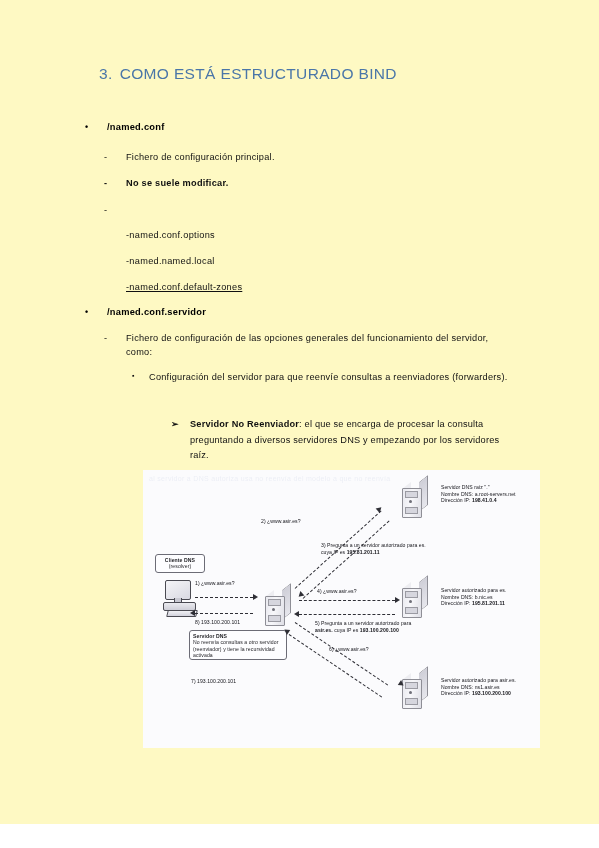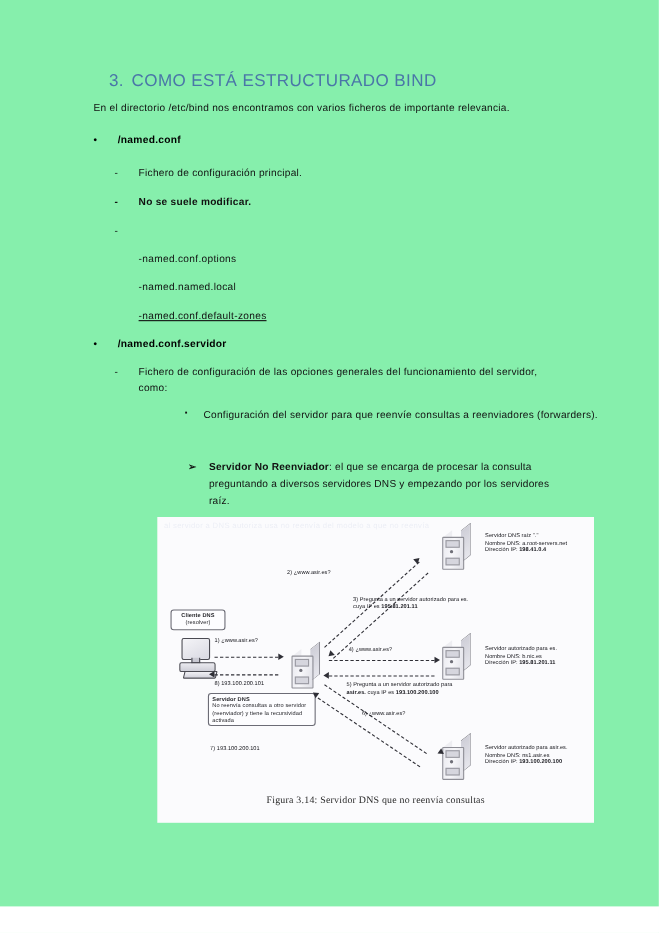--- a/index.html
+++ b/index.html
@@ -12,21 +12,21 @@
     height: 848px;
     font-family: "Liberation Sans", sans-serif;
     color: #000000;
     overflow: hidden;
     position: relative;
   }
   .page {
     position: relative;
     width: 599px;
     height: 824px;
-    background: #86efac;
+    background: #fef9c3;
     box-sizing: border-box;
     padding: 0;
   }
 
   
   .heading {
     position: absolute;
     left: 99px;
     top: 65px;
     font-size: 15.5px;
@@ -82,21 +82,20 @@
     font-size: 9.2px;
     letter-spacing: 0.3px;
     color: #111;
   }
 
   .sq-l3 {
     position: absolute;
     font-size: 9.2px;
     letter-spacing: 0.25px;
     color: #111;
-    margin-left: 36px;
   }
   .sq-l3 .sq {
     position: absolute;
     left: -17px;
     top: 0px;
     font-size: 7px;
   }
 
   .arrow-l4 {
     position: absolute;
@@ -320,21 +319,20 @@
 </style>
 </head>
 <body>
 
 <div class="page">
 
   <div class="heading">
     <span class="num">3.</span><span>COMO ESTÁ ESTRUCTURADO BIND</span>
   </div>
 
-  <div class="intro">En el directorio /etc/bind nos encontramos con varios ficheros de importante relevancia.</div>
 
   <div class="bullet-l1" style="left:107px; top:122px;">
     <span class="dot">•</span>
     <span>/named.conf</span>
   </div>
 
   <div class="dash-l2" style="left:126px; top:150px; width:380px;">
     <span class="dash">-</span>
     <span>Fichero de configuración principal.</span>
   </div>
@@ -476,17 +474,16 @@
       <div class="diag" style="left:152px; top:152px; width:112px; transform: rotate(34deg);"></div>
       <div class="ahead right" style="left:256px; top:211px; transform: rotate(34deg);"></div>
       <div class="fstep" style="left:186px; top:176px;">6) ¿www.asir.es?</div>
 
       <div class="diag" style="left:146px; top:164px; width:112px; transform: rotate(34deg);"></div>
       <div class="ahead left" style="left:141px; top:158px; transform: rotate(34deg);"></div>
       <div class="fstep" style="left:48px; top:208px;">7) 193.100.200.101</div>
 
     </div>
 
-    <div class="fig-caption">Figura 3.14: Servidor DNS que no reenvía consultas</div>
   </div>
 
 
 </div>
 
 </body></html>

